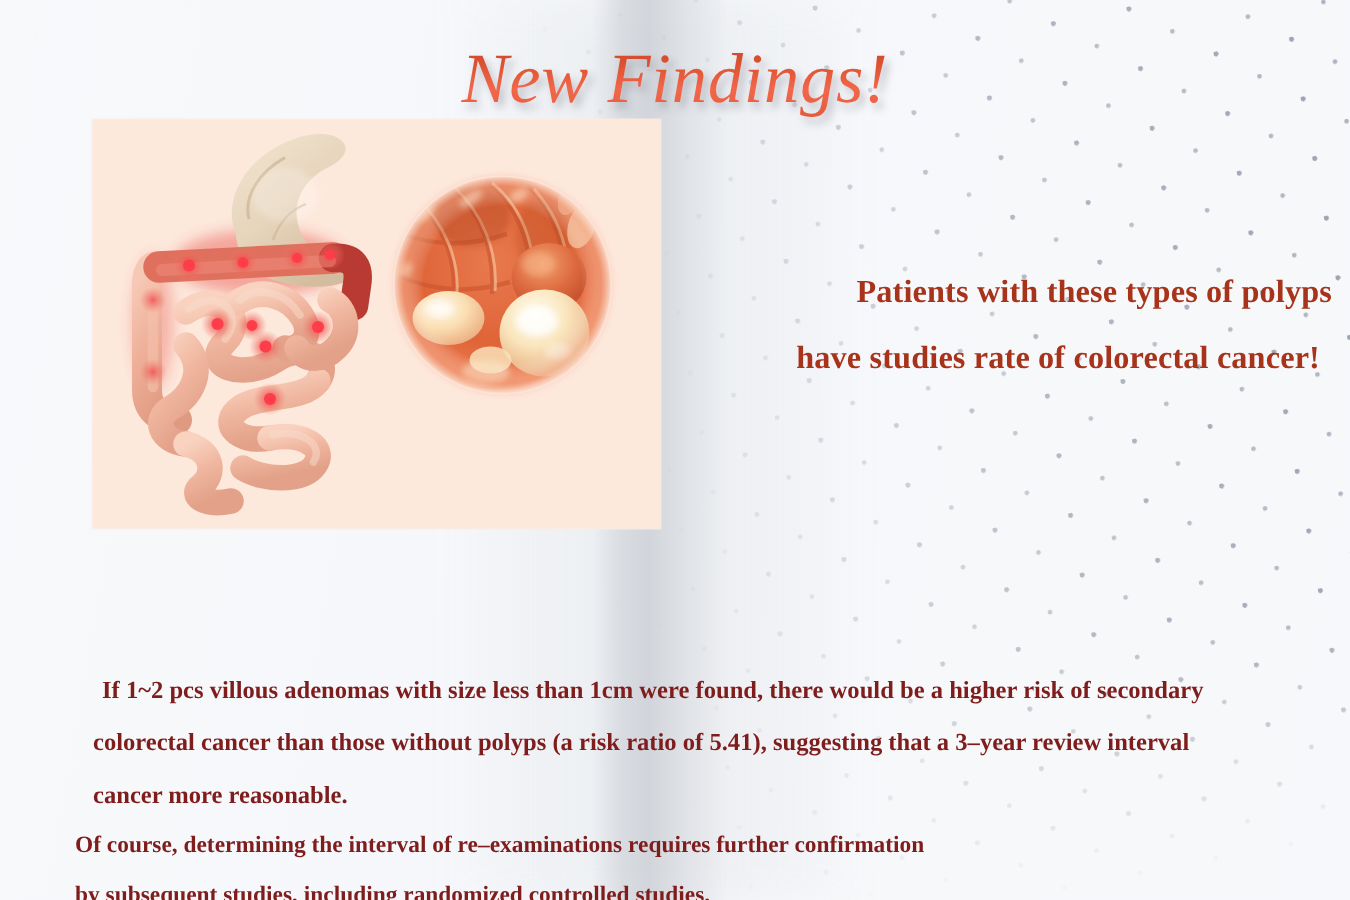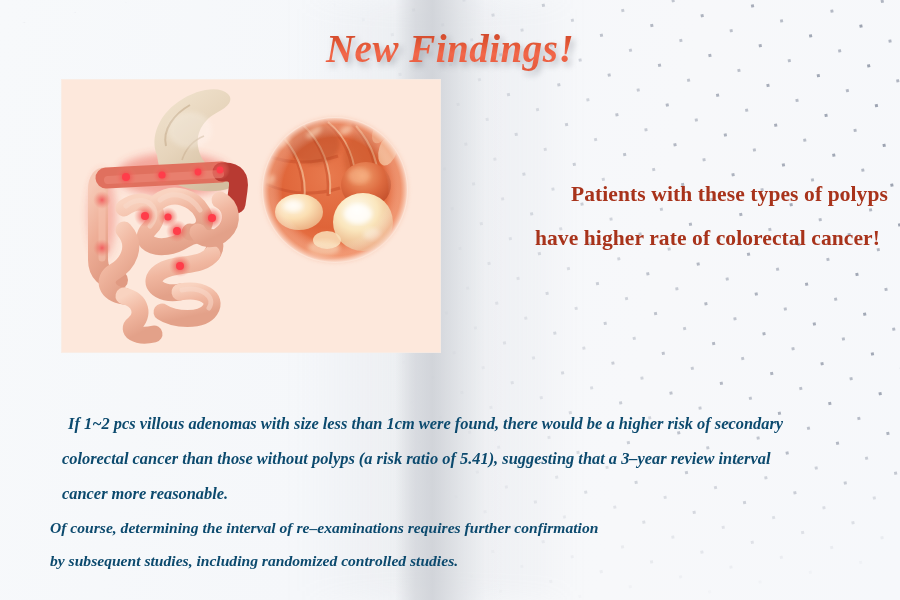--- a/index.html
+++ b/index.html
@@ -87,22 +87,22 @@
     position: absolute;
     left: 0;
     top: 26px;
     width: 900px;
     text-align: center;
     z-index: 40;
   }
   .title {
     display: inline-block;
     font-family: "Liberation Serif", "DejaVu Serif", serif;
-    font-size: 39px;
-    font-weight: bold;
+    font-size: 47px;
+    font-weight: normal;
     font-style: italic;
     letter-spacing: 0.5px;
     background: linear-gradient(to bottom, #c4412a 0%, #e05533 36%, #f2674a 62%, #e4583a 100%);
     -webkit-background-clip: text;
     background-clip: text;
     color: transparent;
     -webkit-text-fill-color: transparent;
     filter: drop-shadow(3px 4px 3px rgba(120,125,135,0.45));
     padding: 0 6px;
   }
@@ -137,25 +137,25 @@
     font-weight: bold;
     line-height: 44px;
     letter-spacing: 0.1px;
   }
   .headline .l2 { padding-right: 8px; }
 
   
 
   .para {
     position: absolute;
-    color: #0c4a6e;
+    color: #7f1d1d;
     font-family: "Liberation Serif", "DejaVu Serif", serif;
     font-weight: bold;
-    font-style: italic;
     z-index: 35;
+    margin-top: 36px;
   }
   .para-1 {
     left: 62px;
     top: 406px;
     width: 832px;
     font-size: 16.4px;
     line-height: 35px;
   }
   .para-1 .pl { display: block; }
   .para-1 .pl.first { text-indent: 6px; }
@@ -348,21 +348,21 @@
           </g>
           <ellipse cx="262" cy="168" rx="16" ry="8" fill="#fbe6c4" opacity="0.55" filter="url(#soft)"></ellipse>
         </g>
         <circle cx="273" cy="110" r="73" fill="url(#scopeVig)"></circle>
       </g>
     </svg>
   </div>
 
   <div class="headline">
     <div class="l1">Patients with these types of polyps</div>
-    <div class="l2">have higher rate of colorectal cancer!</div>
+    <div class="l2">have studies rate of colorectal cancer!</div>
   </div>
 
   <div class="para para-1">
     <span class="pl first">If 1~2 pcs villous adenomas with size less than 1cm were found, there would be a higher risk of secondary</span>
     <span class="pl">colorectal cancer than those without polyps (a risk ratio of 5.41), suggesting that a 3–year review interval</span>
     <span class="pl">cancer more reasonable.</span>
   </div>
 
   <div class="para para-2">
     <span class="pl">Of course, determining the interval of re–examinations requires further confirmation</span>

